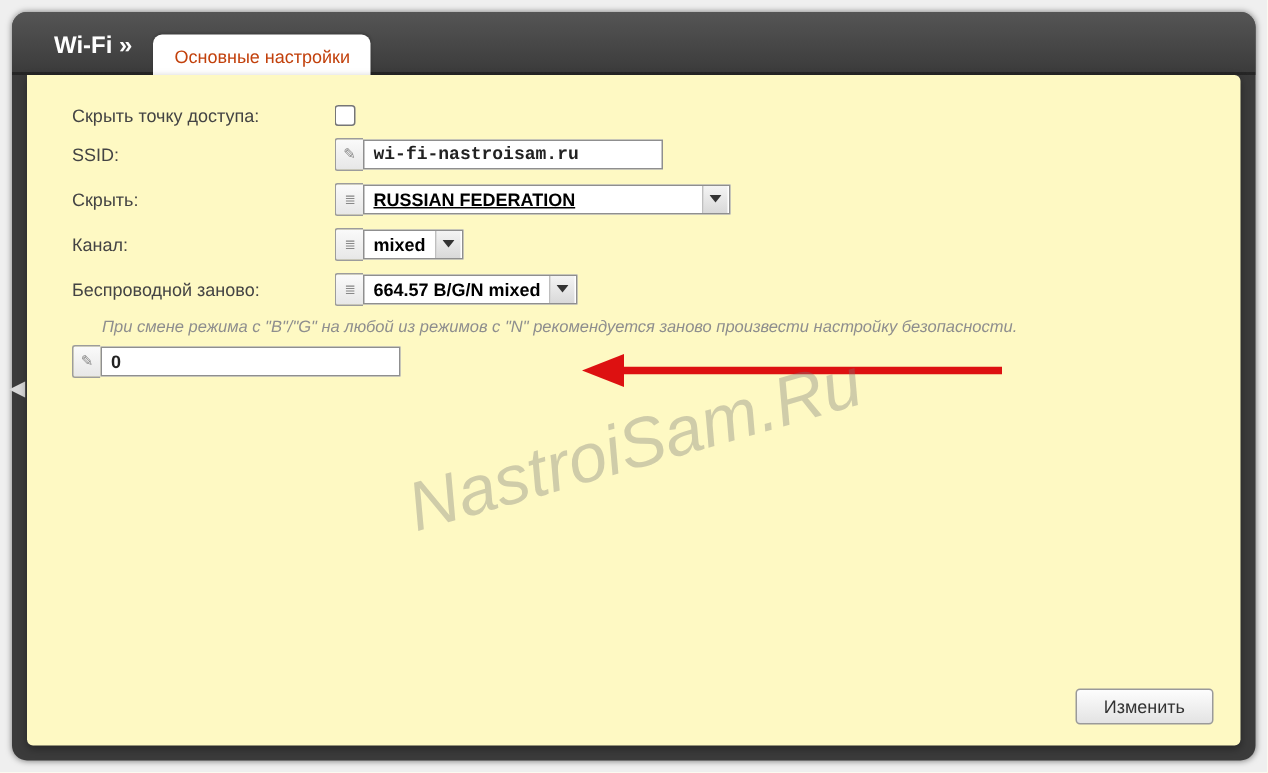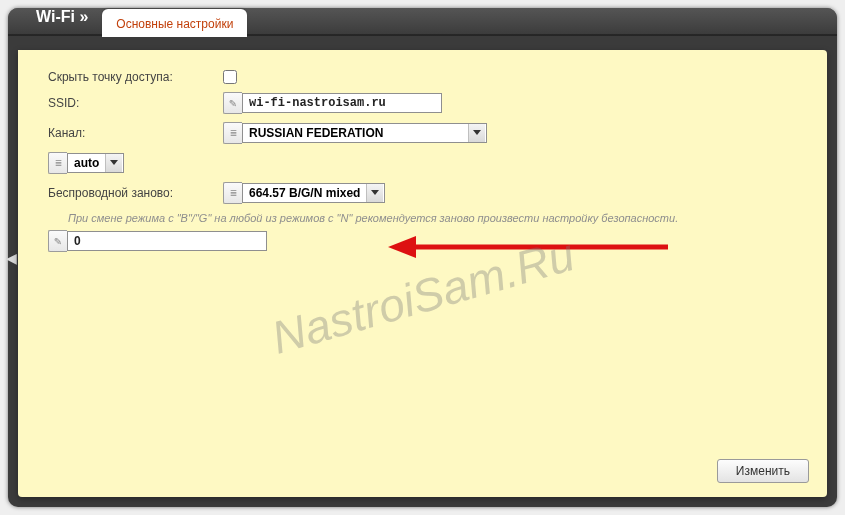--- a/index.html
+++ b/index.html
@@ -1,34 +1,34 @@
 <!DOCTYPE html>
 <html><head>
 <meta charset="utf-8">
 <style>
   html,body{margin:0;padding:0;font-family:Arial,Helvetica,sans-serif;font-size:12px;background:#fff;}
   .outer{width:845px;height:515px;background:#efefef;position:relative;box-sizing:border-box;padding:8px;}
   .frame{position:relative;width:100%;height:100%;background:#3b3b3b;border-radius:10px;box-shadow:0 0 4px rgba(0,0,0,.5), inset 0 1px 0 rgba(255,255,255,.15);box-sizing:border-box;}
-  .header{position:absolute;left:0;right:0;top:0;height:28px;background:linear-gradient(#555,#3a3a3a);border-radius:10px 10px 0 0;display:flex;align-items:flex-end;box-shadow:inset 0 -2px 0 rgba(0,0,0,.35);}
+  .header{position:absolute;left:0;right:0;top:0;height:42px;background:linear-gradient(#555,#3a3a3a);border-radius:10px 10px 0 0;display:flex;align-items:flex-end;box-shadow:inset 0 -2px 0 rgba(0,0,0,.35);}
   .crumb{color:#fff;font-size:16px;font-weight:bold;padding:0 14px 10px 28px;}
   .tab{background:#fff;color:#c2410c;font-size:12px;padding:8px 14px 6px 14px;border-radius:6px 6px 0 0;margin-bottom:0;position:relative;top:1px;box-shadow:0 -1px 2px rgba(0,0,0,.2);}
   .content{position:absolute;left:10px;right:10px;top:42px;bottom:10px;background:#fef9c3;border-radius:0 4px 4px 4px;box-shadow:0 2px 6px rgba(0,0,0,.35);padding:20px 22px 16px 30px;box-sizing:border-box;}
   .row{display:flex;align-items:center;margin-bottom:8px;}
   .lbl{width:175px;color:#444;font-size:12px;}
   .lbl .req{color:#c00;}
   .fieldwrap{display:flex;align-items:center;}
   .iconbox{border:1px solid #9c9c9c;border-right:none;background:linear-gradient(#fafafa,#e7e7e7);width:18px;height:20px;display:flex;align-items:center;justify-content:center;color:#888;font-size:10px;border-radius:2px 0 0 2px;}
   .iconlist{font-size:9px;letter-spacing:-1px;}
   .tinput{border:1px solid #8f8f8f;height:20px;font-size:12px;font-weight:bold;color:#222;padding:0 6px;box-sizing:border-box;background:#fff;font-family:inherit;}
   .w-ssid{width:200px;font-family:Liberation Mono, monospace;}
   .selectbox{display:inline-flex;align-items:center;border:1px solid #8f8f8f;height:20px;background:#fff;font-weight:bold;font-size:12px;cursor:pointer;box-sizing:border-box;}
   .selectbox .val{padding:0 6px;}
   .selectbox .arrow{width:16px;height:18px;margin:0 1px 0 0;background:linear-gradient(#f4f4f4,#d9d9d9);border-left:1px solid #bfbfbf;display:flex;align-items:center;justify-content:center;}
   .selectbox .arrow svg{display:block;}
-  .sel-country{width:245px;}
+  .sel-country{width:245px;text-decoration:underline;}
   .sel-country .val{flex:1;}
   .hint{font-style:italic;color:#8e8e8e;font-size:11px;margin:2px 0 6px 20px;}
   .red-arrow{position:absolute;left:370px;top:182px;width:280px;height:30px;pointer-events:none;}
   .watermark{position:absolute;left:50%;top:55%;transform:translate(-50%,-50%) rotate(-16deg);font-size:46px;font-family:"Comic Sans MS",cursive,Arial;color:rgba(120,120,120,.35);font-style:italic;pointer-events:none;user-select:none;white-space:nowrap;}
   .footer{position:absolute;right:18px;bottom:14px;}
   .btn{border:1px solid #9a9a9a;background:linear-gradient(#fdfdfd,#e3e3e3);color:#333;font-size:12px;padding:4px 18px;border-radius:3px;cursor:pointer;font-family:inherit;}
   .side-arrow{position:absolute;left:-2px;top:50%;transform:translateY(-50%);color:#d9d9d9;font-size:14px;}
   input[type=checkbox]{width:14px;height:14px;margin:0;}
 </style>
 </head>
@@ -54,43 +54,44 @@
 
       <div class="row">
         <div class="lbl">SSID:</div>
         <div class="fieldwrap">
           <span class="iconbox">✎</span>
           <input class="tinput w-ssid" value="wi-fi-nastroisam.ru" style="">
         </div>
       </div>
 
       <div class="row">
-        <div class="lbl">Канал:</div>
+        <div class="lbl">Скрыть:</div>
         <div class="fieldwrap">
           <span class="iconbox">
               <span class="iconlist">≣</span>
             </span>
           <div class="selectbox sel-country">
             <span class="val">RUSSIAN FEDERATION</span>
             <span class="arrow">
                 <svg width="8" height="6">
                   <polygon points="0,0 8,0 4,5" fill="#333"></polygon>
                 </svg>
               </span>
           </div>
         </div>
       </div>
 
       <div class="row">
+        <div class="lbl">Канал:</div>
         <div class="fieldwrap">
           <span class="iconbox">
               <span class="iconlist">≣</span>
             </span>
           <div class="selectbox">
-            <span class="val">auto</span>
+            <span class="val">mixed</span>
             <span class="arrow">
                 <svg width="8" height="6">
                   <polygon points="0,0 8,0 4,5" fill="#333"></polygon>
                 </svg>
               </span>
           </div>
         </div>
       </div>
 
       <div class="row">

